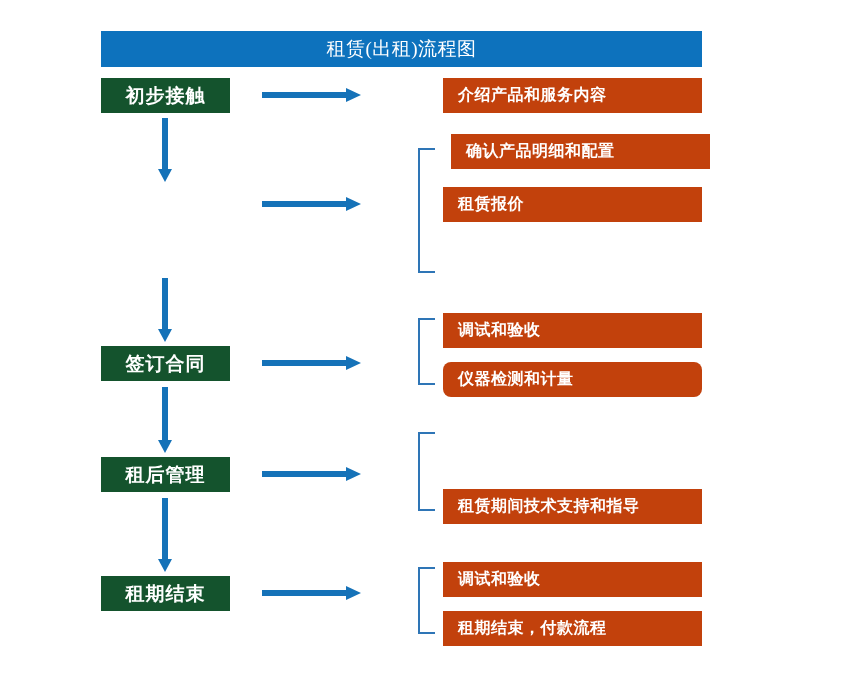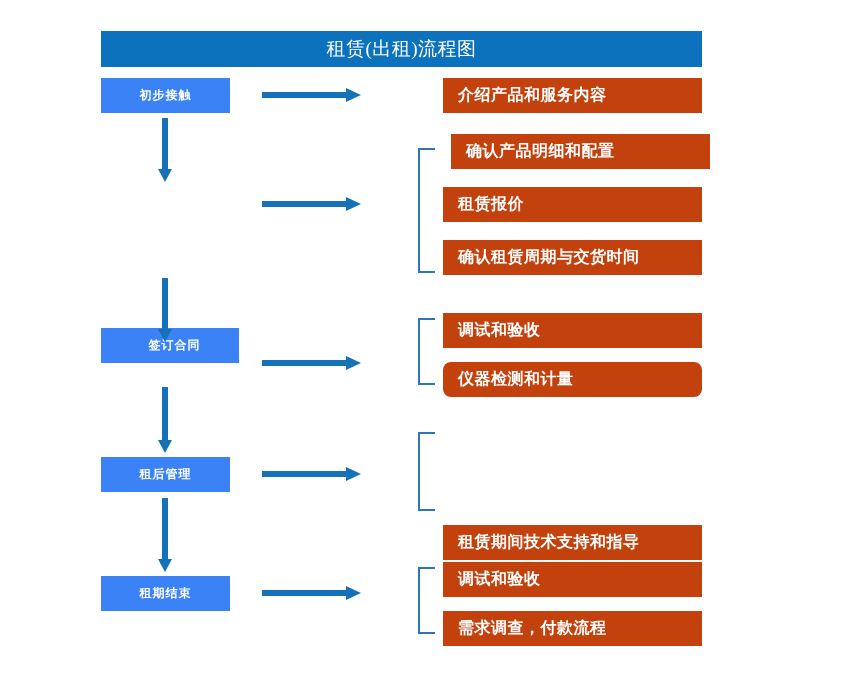--- a/index.html
+++ b/index.html
@@ -32,26 +32,26 @@
     font-weight: 400;
     letter-spacing: 0.5px;
     margin-top: 18px;
   }
 
   
   .stage-box {
     position: absolute;
     width: 129px;
     height: 35px;
-    background: #3b82f6;
+    background: #14532d;
     color: #ffffff;
     display: flex;
     align-items: center;
     justify-content: center;
-    font-size: 12px;
+    font-size: 19px;
     font-weight: 700;
     letter-spacing: 1px;
   }
 
   
   .detail-box {
     position: absolute;
     left: 443px;
     width: 259px;
     height: 35px;
@@ -124,21 +124,21 @@
   }
 </style>
 </head>
 <body>
 
 <div id="canvas">
 
   <div class="title-bar">租赁(出租)流程图</div>
 
   <div class="stage-box" style="left:101px; top:78px;">初步接触</div>
-  <div class="stage-box" style="left:101px; top:328px;padding-left:9px;">签订合同</div>
+  <div class="stage-box" style="left:101px; top:346px;">签订合同</div>
   <div class="stage-box" style="left:101px; top:457px;">租后管理</div>
   <div class="stage-box" style="left:101px; top:576px;">租期结束</div>
 
   <div class="v-arrow" style="left:156px; top:118px; height:64px;">
     <div class="shaft" style="height:51px;"></div>
     <div class="head" style="top:51px;"></div>
   </div>
   <div class="v-arrow" style="left:156px; top:278px; height:64px;">
     <div class="shaft" style="height:51px;"></div>
     <div class="head" style="top:51px;"></div>
@@ -175,23 +175,22 @@
 
   <div class="bracket" style="left:418px; top:148px; height:125px;"></div>
   <div class="bracket" style="left:418px; top:318px; height:67px;"></div>
   <div class="bracket" style="left:418px; top:432px; height:79px;"></div>
   <div class="bracket" style="left:418px; top:567px; height:67px;"></div>
 
   <div class="detail-box" style="top:78px;">介绍产品和服务内容</div>
 
   <div class="detail-box" style="top:134px;margin-left:8px;">确认产品明细和配置</div>
   <div class="detail-box" style="top:187px;">租赁报价</div>
-  <div class="detail-box" style="top:240px;">确认租赁周期与交货时间</div>
 
   <div class="detail-box" style="top:313px;">调试和验收</div>
   <div class="detail-box" style="top:362px;border-radius:8px;">仪器检测和计量</div>
 
-  <div class="detail-box" style="top:489px;margin-top:36px;">租赁期间技术支持和指导</div>
+  <div class="detail-box" style="top:489px;">租赁期间技术支持和指导</div>
 
   <div class="detail-box" style="top:562px;">调试和验收</div>
-  <div class="detail-box" style="top:611px;">需求调查，付款流程</div>
+  <div class="detail-box" style="top:611px;">租期结束，付款流程</div>
 
 </div>
 
 </body></html>

